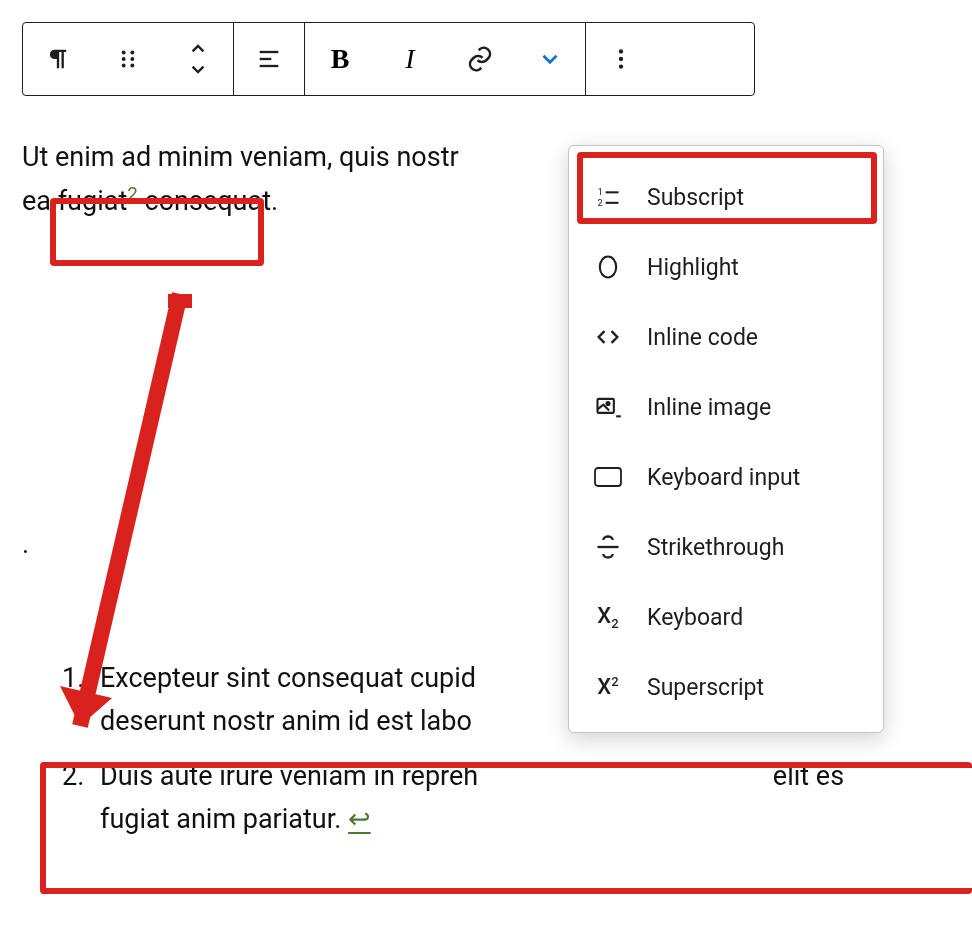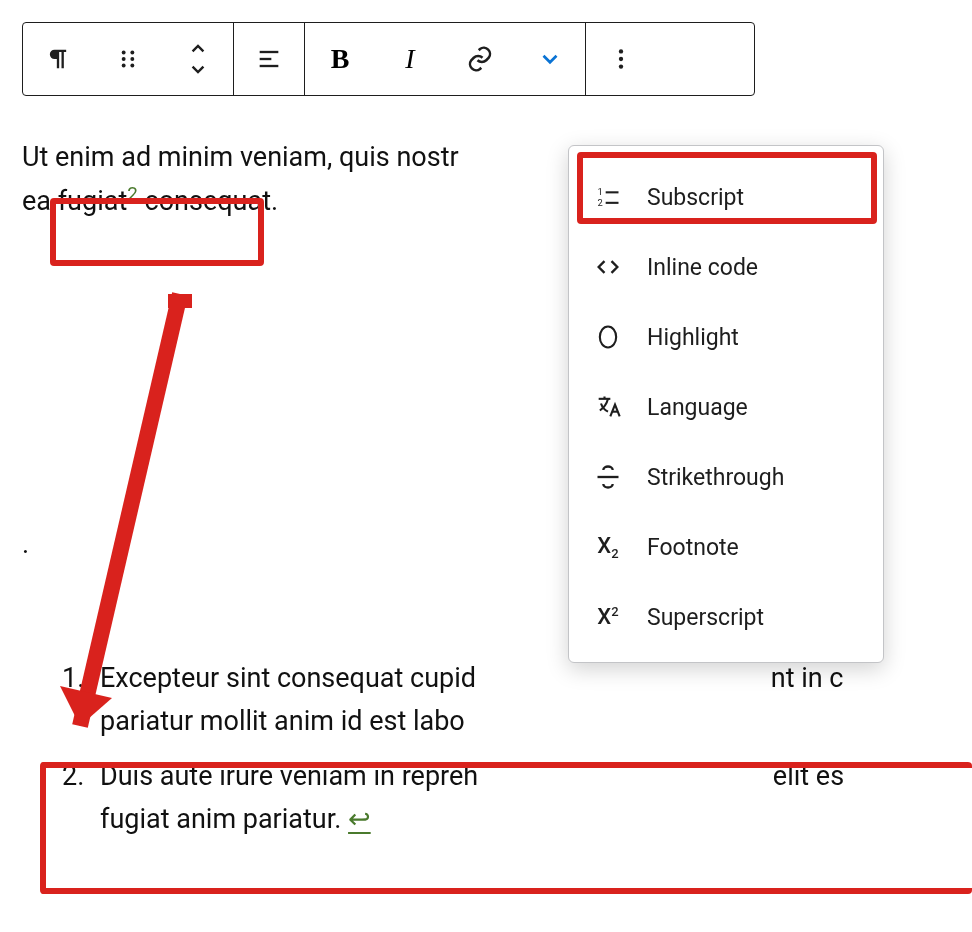--- a/index.html
+++ b/index.html
@@ -215,21 +215,21 @@
   <div class="spacer"></div>
   <p class="dot">.</p>
 
   <div class="footnotes">
     <div class="fn-item">
       <span class="fn-num">1.</span>
       <span class="fn-text">
         <span>Excepteur sint consequat cupid</span>
         <span style="visibility:hidden;">xxxxxxxxxxxxxxxxxxxxx</span>
         <span>nt in c</span><br>
-        <span>pariatur mollit anim id est labo</span>
+        <span>deserunt nostr anim id est labo</span>
       </span>
     </div>
     <div class="fn-item">
       <span class="fn-num">2.</span>
       <span class="fn-text">
         <span>Duis aute irure veniam in repreh</span>
         <span style="visibility:hidden;">xxxxxxxxxxxxxxxxxxxxx</span>
         <span>elit es</span><br>
         <span>fugiat anim pariatur. </span><span class="return-link">↩</span>
       </span>
@@ -244,63 +244,69 @@
           <text x="3" y="10" font-size="8" fill="#1e1e1e" stroke="none">1</text>
           <text x="3" y="20" font-size="8" fill="#1e1e1e" stroke="none">2</text>
           <line x1="10" y1="8" x2="21" y2="8"></line>
           <line x1="10" y1="17" x2="21" y2="17"></line>
         </svg>
     </span>
     <span>Subscript</span>
   </div>
   <div class="dd-item">
     <span class="dd-item-icon">
+      <svg width="28" height="28" viewBox="0 0 24 24" fill="none" stroke="#1e1e1e" stroke-width="1.8">
+          <path d="M12 3 C8 3 5 7 5 12 s3 9 7 9 7-4 7-9-3-9-7-9z"></path>
+        </svg>
+    </span>
+    <span>Highlight</span>
+  </div>
+  <div class="dd-item">
+    <span class="dd-item-icon">
       <svg width="28" height="28" viewBox="0 0 24 24" fill="none" stroke="#1e1e1e" stroke-width="2">
           <polyline points="9,7 4,12 9,17"></polyline>
           <polyline points="15,7 20,12 15,17"></polyline>
         </svg>
     </span>
     <span>Inline code</span>
   </div>
   <div class="dd-item">
     <span class="dd-item-icon">
       <svg width="28" height="28" viewBox="0 0 24 24" fill="none" stroke="#1e1e1e" stroke-width="1.8">
-          <path d="M12 3 C8 3 5 7 5 12 s3 9 7 9 7-4 7-9-3-9-7-9z"></path>
-        </svg>
-    </span>
-    <span>Highlight</span>
-  </div>
-  <div class="dd-item">
-    <span class="dd-item-icon">
-      <svg width="30" height="28" viewBox="0 0 24 24" fill="none" stroke="#1e1e1e" stroke-width="1.8">
-          <path d="M4 5h10"></path>
-          <path d="M9 3v2"></path>
-          <path d="M12 5c-1 4-4 8-7 10"></path>
-          <path d="M6 9c1 3 4 6 6 7"></path>
-          <path d="M14 20l4-10 4 10"></path>
-          <path d="M15.5 16h5"></path>
-        </svg>
-    </span>
-    <span>Language</span>
+          <rect x="3" y="5" width="14" height="12" rx="1"></rect>
+          <polyline points="3,14 8,10 13,15"></polyline>
+          <circle cx="12" cy="9" r="1.3" fill="#1e1e1e"></circle>
+          <line x1="19" y1="20" x2="23" y2="20"></line>
+        </svg>
+    </span>
+    <span>Inline image</span>
+  </div>
+  <div class="dd-item">
+    <span class="dd-item-icon">
+      <svg width="30" height="22" viewBox="0 0 30 22" fill="none" stroke="#1e1e1e" stroke-width="1.8">
+          <rect x="2" y="2" width="26" height="18" rx="3"></rect>
+        </svg>
+    </span>
+    <span>Keyboard input</span>
   </div>
   <div class="dd-item">
     <span class="dd-item-icon">
       <svg width="28" height="28" viewBox="0 0 24 24" fill="none" stroke="#1e1e1e" stroke-width="2">
           <path d="M8 6c0-2 2-3 4-3s4 1 4 3"></path>
           <path d="M16 18c0 2-2 3-4 3s-4-1-4-3"></path>
           <line x1="3" y1="12" x2="21" y2="12"></line>
         </svg>
     </span>
     <span>Strikethrough</span>
   </div>
   <div class="dd-item">
     <span class="dd-item-icon">
       <span style="font-size:22px;font-weight:500;">X<sub style="font-size:13px;">2</sub></span>
     </span>
-    <span>Footnote</span>
+    <span>Keyboard</span>
   </div>
   <div class="dd-item">
     <span class="dd-item-icon">
       <span style="font-size:22px;font-weight:500;">X<sup style="font-size:13px;">2</sup></span>
     </span>
     <span>Superscript</span>
   </div>
 </div>
 
 <div class="annot-box" style="left:50px; top:198px; width:214px; height:68px;"></div>

